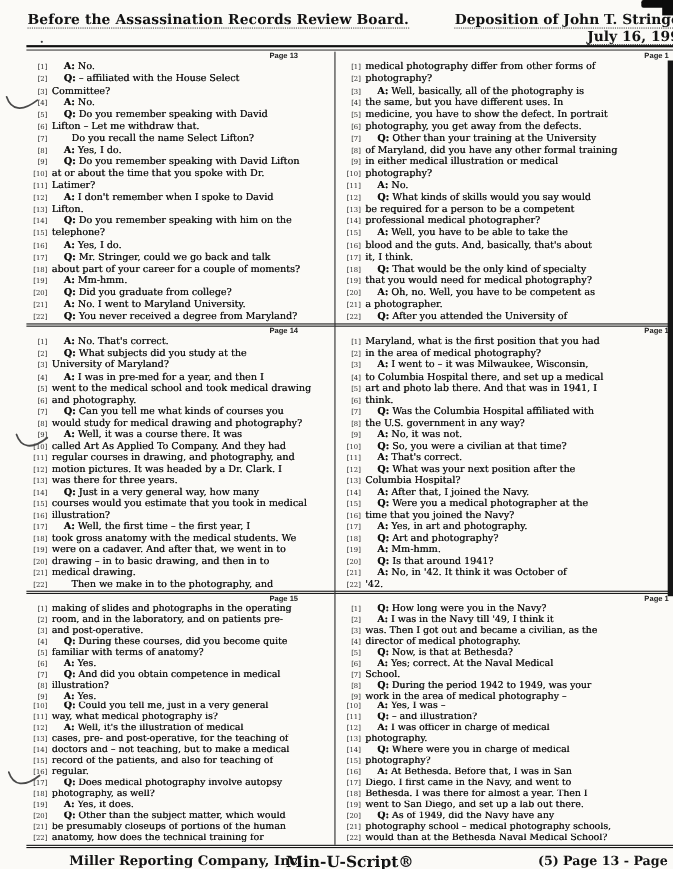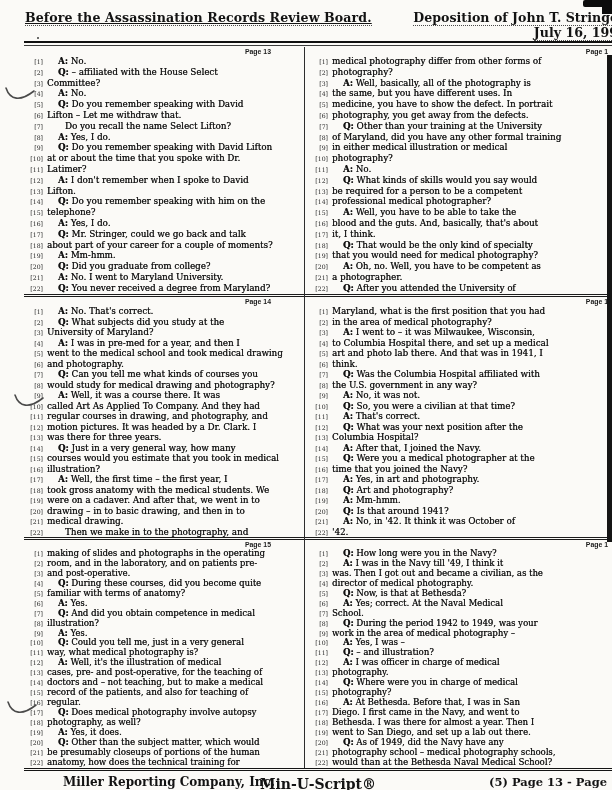--- a/index.html
+++ b/index.html
@@ -5,21 +5,21 @@
   html,body{margin:0;padding:0;}
   body{
     width:612px;height:790px;position:relative;overflow:hidden;
     background:#fbfaf7;color:#131313;
     font-family:"DejaVu Serif","Liberation Serif",serif;
     -webkit-font-smoothing:antialiased;
   }
   
   .hdr{position:absolute;left:24px;top:11px;width:588px;}
   .hdr-left{position:absolute;left:1px;top:0;font-weight:bold;font-size:12.6px;line-height:13.5px;letter-spacing:.1px;}
-  .hdr-left .u{border-bottom:1px dotted #4a4a4a;padding-bottom:.5px;display:inline-block;text-decoration:underline;}
+  .hdr-left .u{border-bottom:1px dotted #4a4a4a;padding-bottom:.5px;display:inline-block;}
   .hdr-right{position:absolute;right:-6px;top:0;font-weight:bold;font-size:12.6px;line-height:13.5px;text-align:right;white-space:nowrap;}
   .hdr-right .u{border-bottom:1px dotted #4a4a4a;padding-bottom:.5px;display:inline-block;}
   .rule-heavy{position:absolute;left:24px;top:41px;width:588px;height:5px;
     border-top:2.5px solid #101010;border-bottom:1.4px solid #3d3d3d;box-sizing:border-box;}
   
   .cols{position:absolute;left:24px;top:47px;width:588px;height:721px;display:flex;}
   .col{display:flex;flex-direction:column;}
   .col-left{width:280px;}
   .col-right{width:308px;}
   .vdivider{position:absolute;left:304px;top:47px;width:1.4px;height:721px;background:#2d2d2d;}

